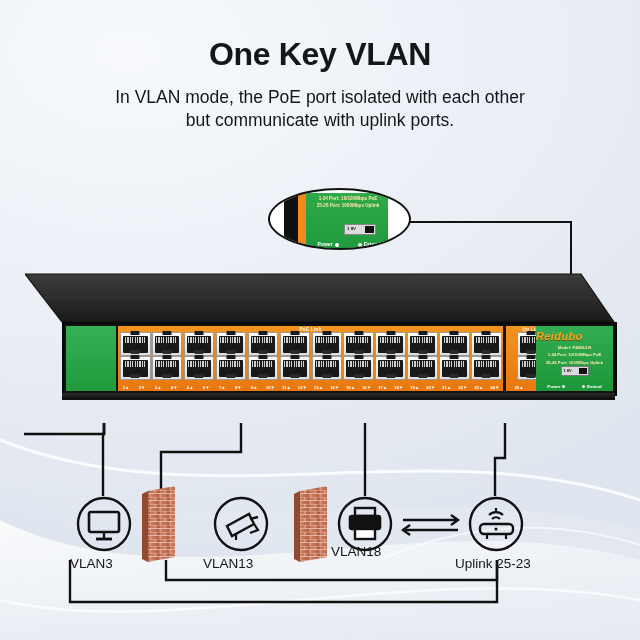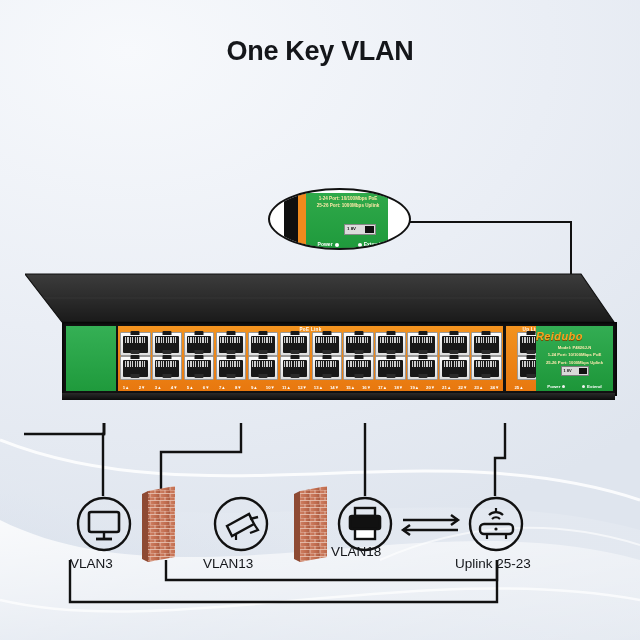--- a/index.html
+++ b/index.html
@@ -13,21 +13,21 @@
   
   .bg{position:absolute;inset:0;
      background:
        radial-gradient(120% 80% at 20% 8%, #f7f9fc 0%, #eaeef5 55%, #dfe5ee 100%);
   }
   .bg-swoosh{position:absolute;inset:0;}
 
   
   .title{
     position:absolute;left:0;right:0;top:36px;text-align:center;
-    font-size:27px;font-weight:bold;color:#14161a;letter-spacing:-0.3px;
+    font-size:32px;font-weight:bold;color:#14161a;letter-spacing:-0.3px;
   }
   .subtitle{
     position:absolute;left:50%;transform:translateX(-50%);top:86px;
     width:540px;text-align:center;font-size:17.5px;color:#14161a;
     line-height:1.33;font-weight:500;
   }
 
   
   .callout{
     position:absolute;left:268px;top:188px;width:143px;height:62px;
@@ -184,20 +184,22 @@
     </defs>
     <path d="M0,470 C160,560 420,470 640,530 L640,640 L0,640 Z" fill="url(#sw2)"></path>
     <path d="M0,520 C180,610 430,500 640,560 L640,640 L0,640 Z" fill="url(#sw1)" opacity="0.85"></path>
     <path d="M0,440 C200,520 430,430 640,500" stroke="#ffffff" stroke-width="3" fill="none" opacity="0.85"></path>
     <path d="M0,600 C170,640 420,560 640,600" stroke="#ffffff" stroke-width="2.5" fill="none" opacity="0.7"></path>
     <path d="M380,560 C470,520 560,520 640,545" stroke="#ffffff" stroke-width="2" fill="none" opacity="0.6"></path>
   </svg>
 
   <div class="title">One Key VLAN</div>
   <div class="subtitle">
+    <div>In VLAN mode, the PoE port isolated with each other</div>
+    <div>but communicate with uplink ports.</div>
   </div>
 
   <svg class="overlay" viewBox="0 0 640 640">
     <polyline points="404,222 571,222 571,345" fill="none" stroke="#111" stroke-width="2"></polyline>
   </svg>
 
   <div class="callout">
     <div class="ell">
       <div class="zoomface">
         <div class="zorange"></div>

